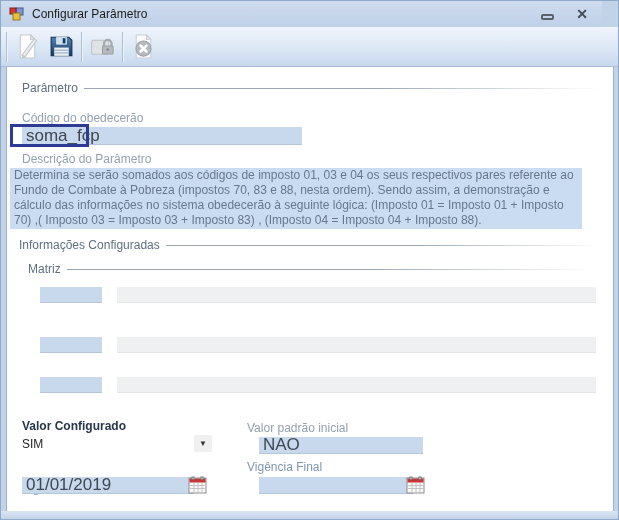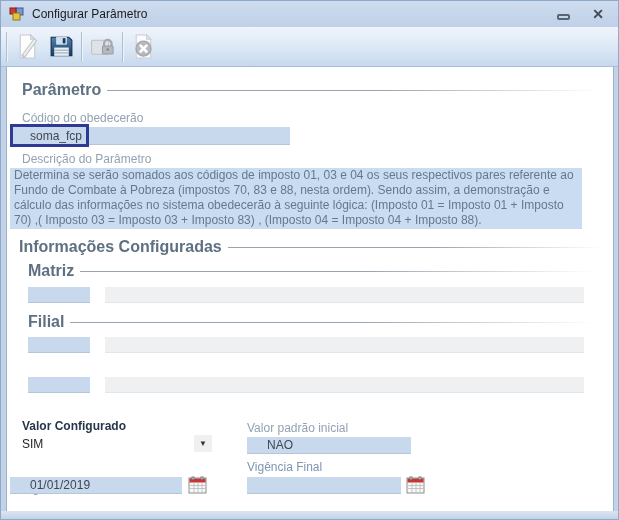--- a/index.html
+++ b/index.html
@@ -6,21 +6,21 @@
   *{box-sizing:border-box;}
   .window{
     position:relative;width:619px;height:520px;
     background:#c2d3e8;
     font-family:"Liberation Sans", sans-serif;
     border:1px solid #8ea9c9;
     overflow:hidden;
   }
   
   .titlebar{
-    position:absolute;left:0;top:0;right:0;height:26px;
+    position:absolute;left:0;top:0;right:16px;height:26px;
     background:linear-gradient(#cfdcef,#bed1e8);
     display:flex;align-items:center;padding:0 8px;
   }
   .app-icon{width:16px;height:16px;margin-right:7px;flex:0 0 auto;}
   .title-text{font-size:12px;color:#1b1b1b;flex:1 1 auto;}
   .caption-btns{display:flex;align-items:center;gap:22px;margin-right:6px;}
   .min-glyph{width:13px;height:6px;border:2px solid #5a646f;border-radius:2px;margin-top:6px;}
   .close-glyph{font-size:14px;font-weight:bold;color:#424c57;line-height:1;}
   
   .toolbar{
@@ -32,28 +32,28 @@
   .tb-sep{width:1px;height:30px;background:#aebfd2;box-shadow:1px 0 0 #eef3fa;margin:0 3px;}
   .tb-btn{width:32px;height:34px;display:flex;align-items:center;justify-content:center;
     background:transparent;border:none;padding:0;margin:0 1px;cursor:pointer;}
   .tb-btn svg{width:27px;height:27px;}
   
   .content{
     position:absolute;left:5px;top:66px;width:608px;height:446px;
     background:#ffffff;border:1px solid #9cb2cc;border-top:none;
   }
   .abs{position:absolute;}
-  .sec-head{display:flex;align-items:center;font-size:16px;font-weight:bold;color:#5e7081;text-align:right;}
+  .sec-head{display:flex;align-items:center;font-size:12px;font-weight:normal;color:#5e7081;text-align:right;}
   .sec-head .rule{flex:1 1 auto;height:1px;margin-left:6px;
     background:linear-gradient(to right,#98a4b0 55%, rgba(255,255,255,0));}
   .lbl{font-size:12px;color:#93a2b3;}
   .lbl-blue{font-size:12px;color:#7e97b3;}
   .field{
     background:#c8d9ee;border:none;border-bottom:1px solid #b6c6da;
-    font-size:12px;color:#3f4750;display:flex;align-items:center;padding:0 20px;
+    font-size:17px;color:#3f4750;display:flex;align-items:center;padding:0 4px;margin-left:12px;
   }
   .field.gray{background:#eef0f1;border-bottom:1px solid #e3e5e7;}
   .focus-rect{border:3px solid #2e3a94;background:transparent;}
   .desc-box{
     background:#cadcf1;font-size:12px;color:#66788b;line-height:15px;
     padding:0 4px;overflow:hidden;
   }
   .combo{display:flex;align-items:center;font-size:12px;color:#1f1f1f;}
   .combo-arrow{
     width:18px;height:17px;background:#f0f0f0;display:flex;align-items:center;
@@ -150,24 +150,20 @@
       <span class="rule"></span>
     </div>
 
     <div class="abs sec-head" style="left:21px;top:195px;right:18px;">
       <span>Matriz</span>
       <span class="rule"></span>
     </div>
     <div class="abs field" style="left:21px;top:220px;width:62px;height:16px;"></div>
     <div class="abs field gray" style="left:98px;top:220px;width:479px;height:16px;"></div>
 
-    <div class="abs sec-head" style="left:21px;top:246px;right:18px;">
-      <span>Filial</span>
-      <span class="rule"></span>
-    </div>
     <div class="abs field" style="left:21px;top:270px;width:62px;height:16px;"></div>
     <div class="abs field gray" style="left:98px;top:270px;width:479px;height:16px;"></div>
 
     <div class="abs field" style="left:21px;top:310px;width:62px;height:16px;"></div>
     <div class="abs field gray" style="left:98px;top:310px;width:479px;height:16px;"></div>
 
     <div class="abs combo" style="left:15px;top:368px;width:190px;height:17px;">
       <span style="flex:1;">SIM</span>
       <span class="combo-arrow">▼</span>
     </div>

